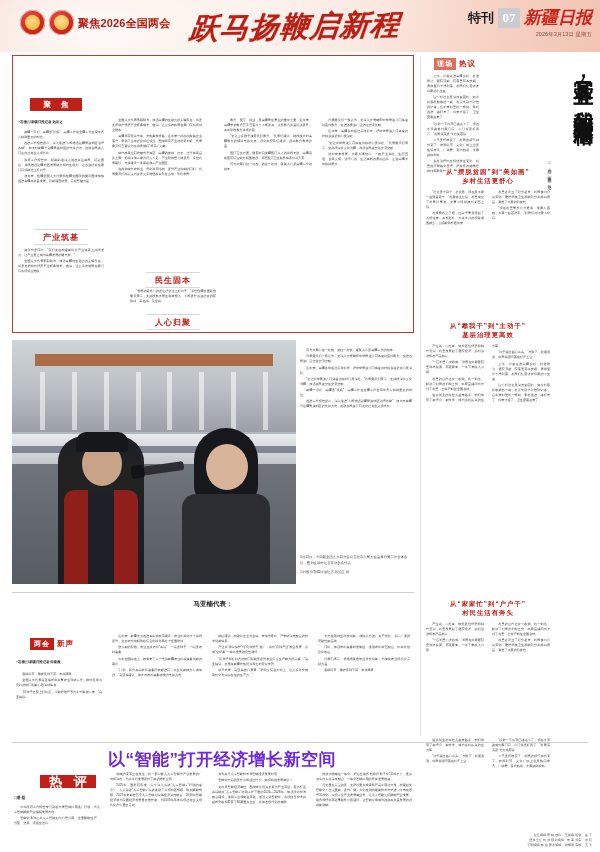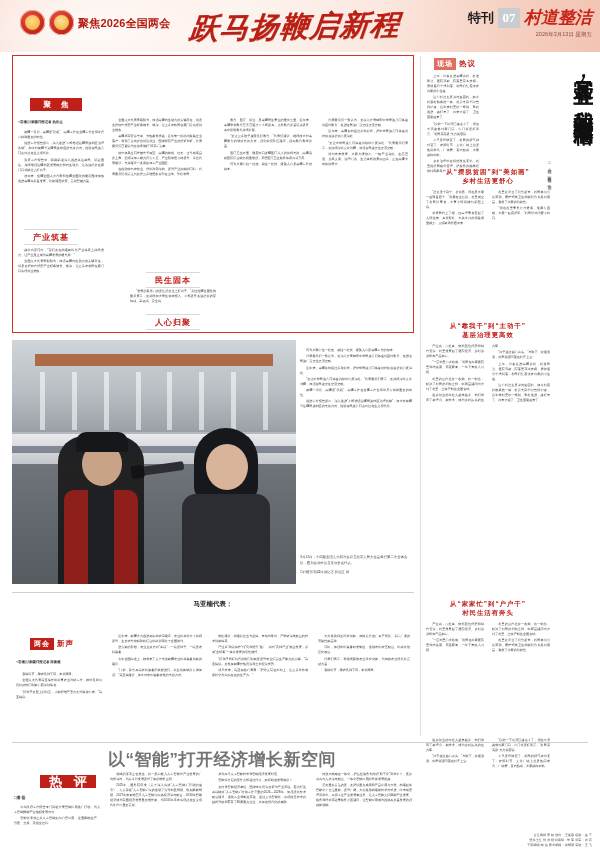--- a/index.html
+++ b/index.html
@@ -125,21 +125,21 @@
   
   .sub-rep { position:absolute; left:12px; top:600px; width:402px; text-align:center; font-size:6.5px; color:#222; font-weight:bold;}
   .headline2 { position:absolute; left:12px; top:608px; width:402px; text-align:center; font-size:17px; font-weight:bold; color:#111; letter-spacing:.5px;}
 
   .lianghui { position:absolute; left:30px; top:638px; display:flex; align-items:center; gap:3px; }
   .lh-box { background:#c0201a; color:#fff; font-size:7px; font-weight:bold; padding:1px 4px; letter-spacing:1px;}
   .lh-txt { color:#c0201a; font-size:7.5px; font-weight:bold; letter-spacing:1px;}
 
   
   .hr-thick { position:absolute; left:12px; top:742px; width:576px; height:1px; background:#cfcfcf; }
-  .headline3 { position:absolute; left:12px; top:748px; width:420px; text-align:center; font-size:17px; font-weight:bold; color:#737373; letter-spacing:.5px;}
+  .headline3 { position:absolute; left:12px; top:748px; width:420px; text-align:center; font-size:17px; font-weight:bold; color:#6d28d9; letter-spacing:.5px;}
   .reping { position:absolute; left:40px; top:775px; width:56px; height:13px; background:#c0201a; color:#fff;
     font-size:13px; font-weight:bold; letter-spacing:4px; text-align:center; line-height:13px; text-indent:4px;}
   .author { position:absolute; left:14px; top:795px; font-size:4px; color:#333; font-weight:bold;}
 
   .vline { position:absolute; width:1px; background:#dedede; }
 
   .footer-credits { position:absolute; right:8px; bottom:4px; font-size:3.2px; color:#555; line-height:1.55; text-align:right;}
 </style>
 </head>
 <body>
@@ -149,38 +149,38 @@
   <div class="masthead">
     <div class="emblems">
       <div class="emblem"></div>
       <div class="emblem cppcc"></div>
     </div>
     <div class="focus-tag">聚焦2026全国两会</div>
     <div class="brush-title">跃马扬鞭启新程</div>
     <div class="mast-right">
       <span class="special-label">特刊</span>
       <span class="issue-num">07</span>
-      <span class="paper-name">村道整洁</span>
+      <span class="paper-name">新疆日报</span>
     </div>
     <div class="mast-date">2026年3月13日 星期五</div>
   </div>
 
   <div class="red-box"></div>
 
 
   <div class="jujiao-tag" style="left:30px; top:98px;text-align:center;">聚 焦</div>
   <div class="byline" style="left:18px; top:120px;">□石榴云/新疆日报记者 热依达</div>
 
   <div class="col" style="left:18px; top:130px; width:86px;">
     <p>新疆一盘棋，南疆是“棋眼”。南疆工作在全疆工作全局中具有特殊重要的地位。</p>
     <p>推进工作报告提出，深入推进“不断增强边疆民族地区治理效能”。加大对新疆等边疆民族地区的支持力度，推动各民族共同走向社会主义现代化。</p>
     <p>政府工作报告中，明确部署深入推进兴边富民、稳边固边，持续增强边疆地区发展能力和内生动力，让各族群众在家门口就能过上好日子。</p>
     <p>连日来，住疆全国人大代表和住疆全国政协委员围绕加快推进南疆高质量发展，积极建言献策、贡献智慧力量。</p>
   </div>
-  <div class="sec-head" style="left:8px; top:227px; width:86px;">
+  <div class="sec-head" style="left:18px; top:227px; width:86px;">
     <div class="r"></div>
     <div class="t">产业筑基</div>
     <div class="r"></div>
   </div>
   <div class="col" style="left:18px; top:248px; width:86px; height:80px; overflow:hidden;">
     <p>路径也是同向，“我们要在构建新时代产业体系上持续发力，让产业真正成为南疆发展的硬支撑。”</p>
     <p>全国人大代表李朝阳为，加强南疆内生动力的关键所在，就是要把特色优势产业链条做长、做深，让更多农牧民在家门口实现就业增收。</p>
   </div>
 
   <div class="col" style="left:112px; top:118px; width:90px; height:210px; overflow:hidden;">

